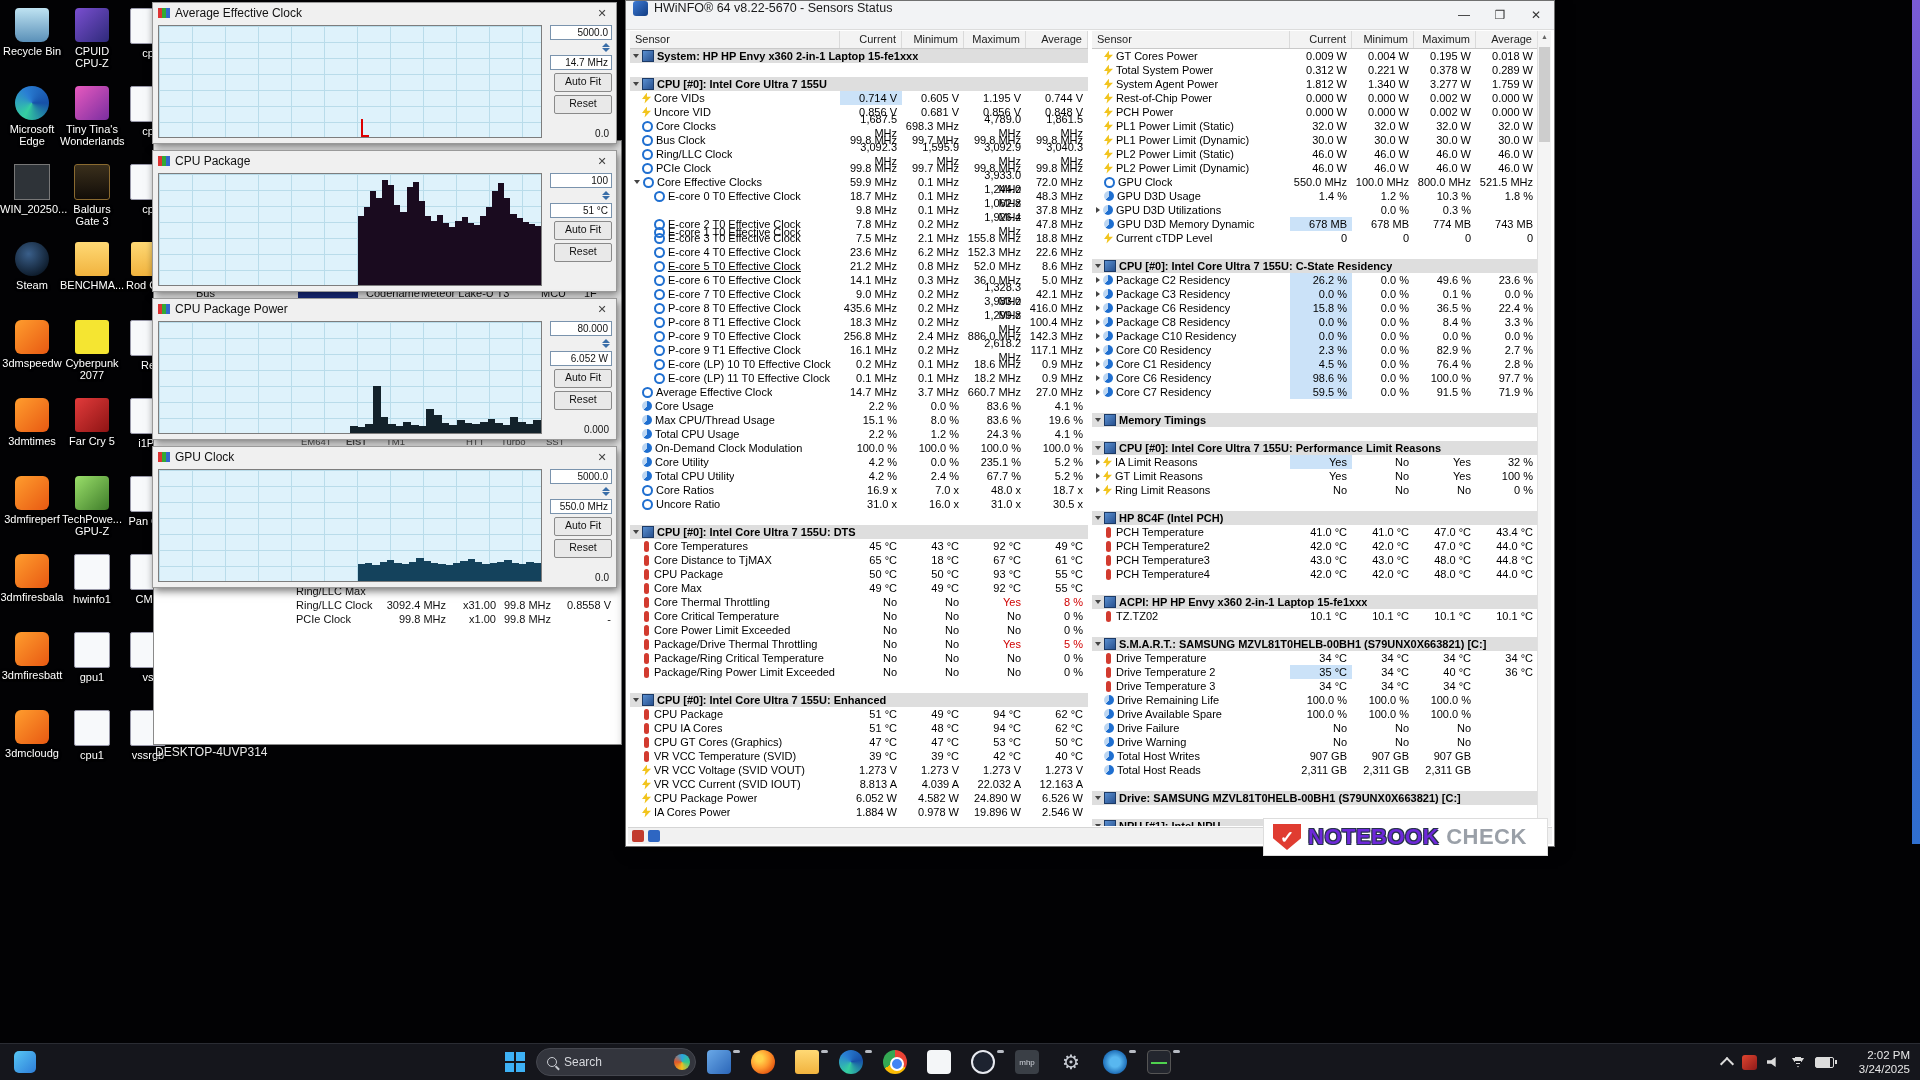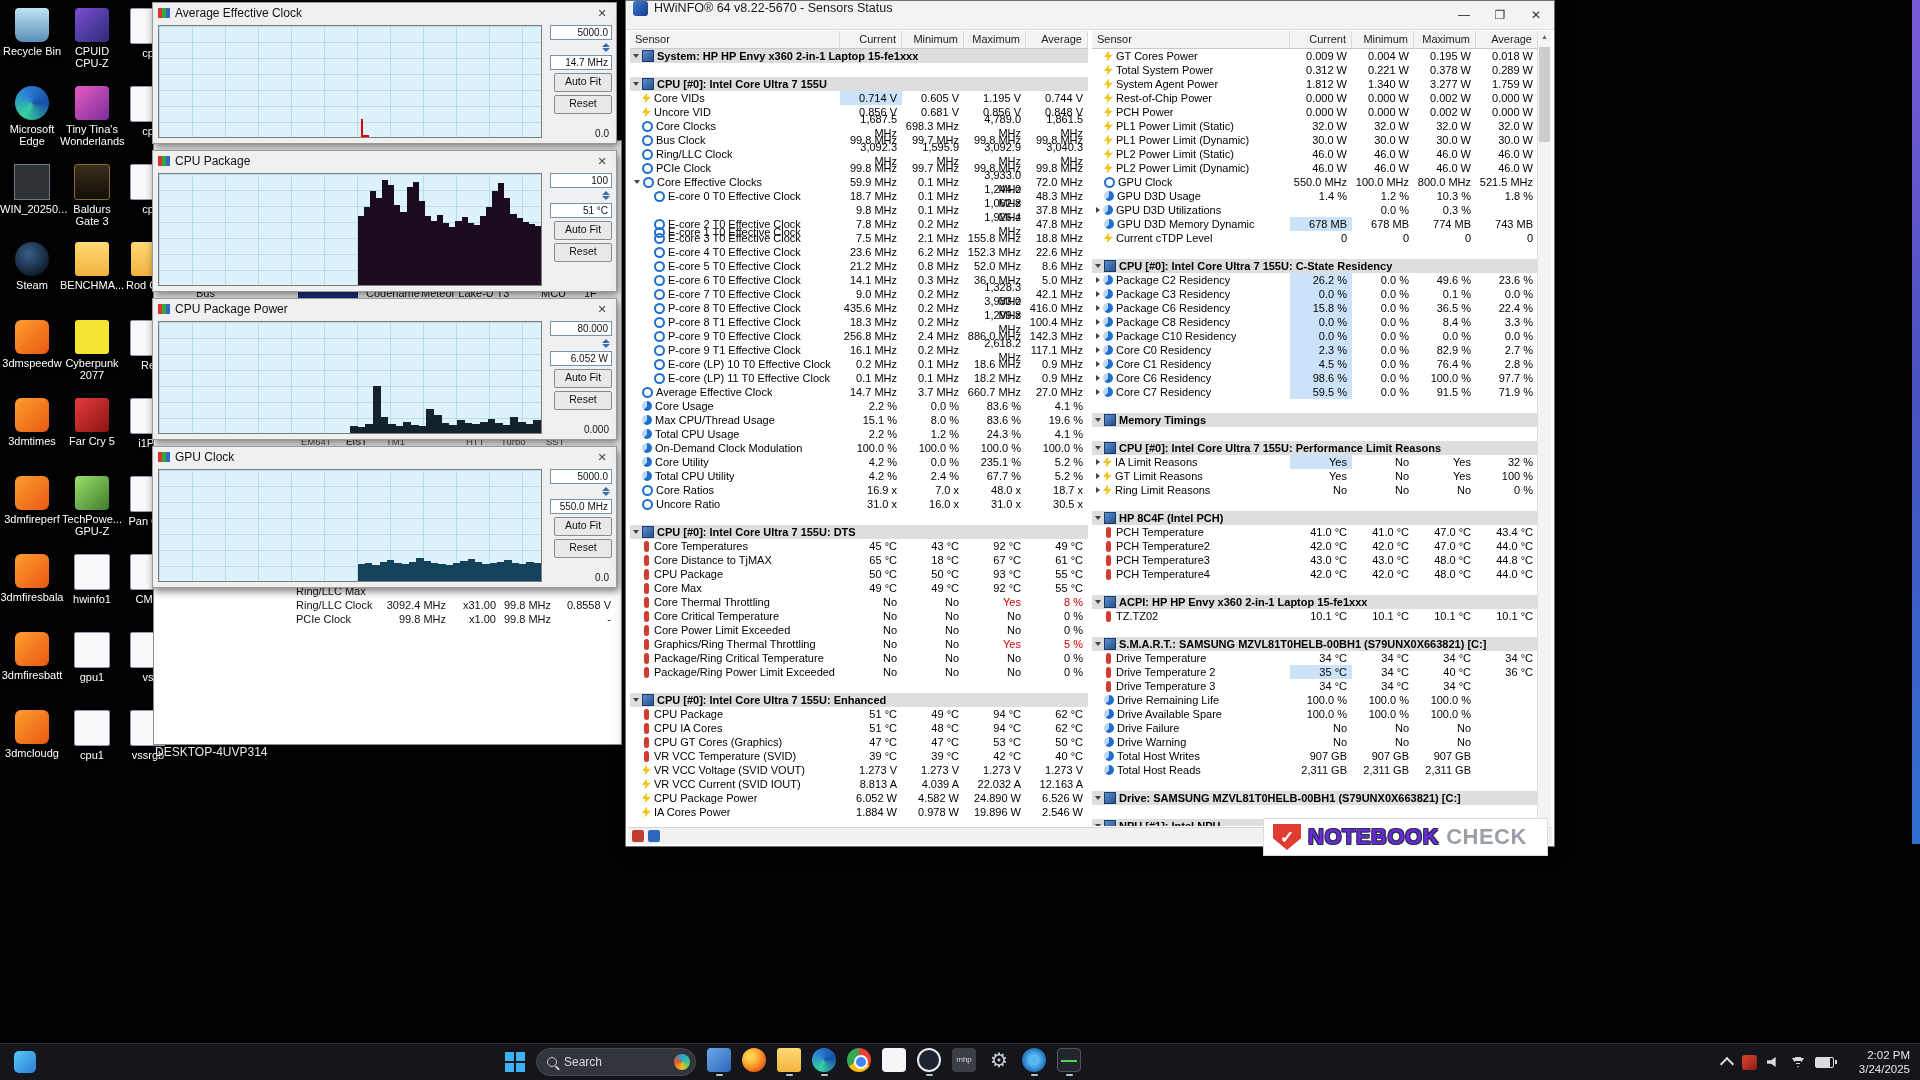--- a/index.html
+++ b/index.html
@@ -131,21 +131,21 @@
   .tb-start{width:20px;height:20px;display:grid;grid-template-columns:9px 9px;grid-gap:2px;}
   .tb-start i{width:9px;height:9px;background:#3db1f5;display:block;}
   .tb-search{height:28px;width:160px;border-radius:14px;background:#33353d;border:1px solid #45474f;
     display:flex;align-items:center;padding:0 5px 0 10px;box-sizing:border-box;gap:7px;}
   .mag{width:8px;height:8px;border:1.5px solid #c9ccd2;border-radius:50%;position:relative;flex:none;}
   .mag::after{content:"";position:absolute;width:5px;height:1.5px;background:#c9ccd2;
     transform:rotate(45deg);left:7px;top:9px;}
   .tb-search .stext{color:#d6d8dd;font-size:12px;flex:1;}
   .bing{width:16px;height:16px;border-radius:50%;
     background:conic-gradient(#2aa4e0,#35c78a,#f2c01f,#e0572a,#2aa4e0);flex:none;}
-  .tbapp{display:flex;flex-direction:column;align-items:center;gap:2px;}
+  .tbapp{display:flex;flex-direction:row;align-items:flex-start;gap:2px;}
   .tbapp .aic{width:24px;height:24px;}
   .tbapp .ind{width:7px;height:2.5px;border-radius:2px;background:#b8bcc4;}
   .tbapp .ind.off{background:transparent;}
   .a-window{background:linear-gradient(135deg,#6aa9e8,#2b66b8);border-radius:4px;}
   .a-firefox{background:radial-gradient(circle at 35% 35%,#ffd24a 15%,#ff9a2e 45%,#e55b13 75%);border-radius:50%;}
   .a-explorer{background:linear-gradient(#ffd975,#f1b33e);border-radius:3px;}
   .a-edge{background:conic-gradient(from 200deg,#35d0a0,#2a7fd4,#1650a8,#35d0a0);border-radius:50%;}
   .a-chrome{background:conic-gradient(#ea4335 0 33%,#fbbc05 33% 66%,#34a853 66% 100%);border-radius:50%;position:relative;}
   .a-chrome::after{content:"";position:absolute;left:7px;top:7px;width:10px;height:10px;border-radius:50%;
     background:#4285f4;border:2px solid #fff;}
@@ -648,21 +648,21 @@
             <span class="gut"></span>
             <span class="ic ic-clock"></span>
             <span class="labtext">E-core 4 T0 Effective Clock</span>
           </span>
           <span class="v">23.6 MHz</span>
           <span class="v">6.2 MHz</span>
           <span class="v">152.3 MHz</span>
           <span class="v">22.6 MHz</span>
         </div>
         <div class="srow">
-          <span class="lab" style="padding-left: 15px;">
+          <span class="lab" style="padding-left: 15px; text-decoration: underline;">
             <span class="gut"></span>
             <span class="ic ic-clock"></span>
             <span class="labtext">E-core 5 T0 Effective Clock</span>
           </span>
           <span class="v">21.2 MHz</span>
           <span class="v">0.8 MHz</span>
           <span class="v">52.0 MHz</span>
           <span class="v">8.6 MHz</span>
         </div>
         <div class="srow">
@@ -932,21 +932,21 @@
           </span>
           <span class="v">No</span>
           <span class="v">No</span>
           <span class="v">No</span>
           <span class="v">0 %</span>
         </div>
         <div class="srow">
           <span class="lab">
             <span class="gut"></span>
             <span class="ic ic-temp"></span>
-            <span class="labtext">Graphics/Ring Thermal Throttling</span>
+            <span class="labtext">Package/Drive Thermal Throttling</span>
           </span>
           <span class="v">No</span>
           <span class="v">No</span>
           <span class="v rd">Yes</span>
           <span class="v rd">5 %</span>
         </div>
         <div class="srow">
           <span class="lab">
             <span class="gut"></span>
             <span class="ic ic-temp"></span>

